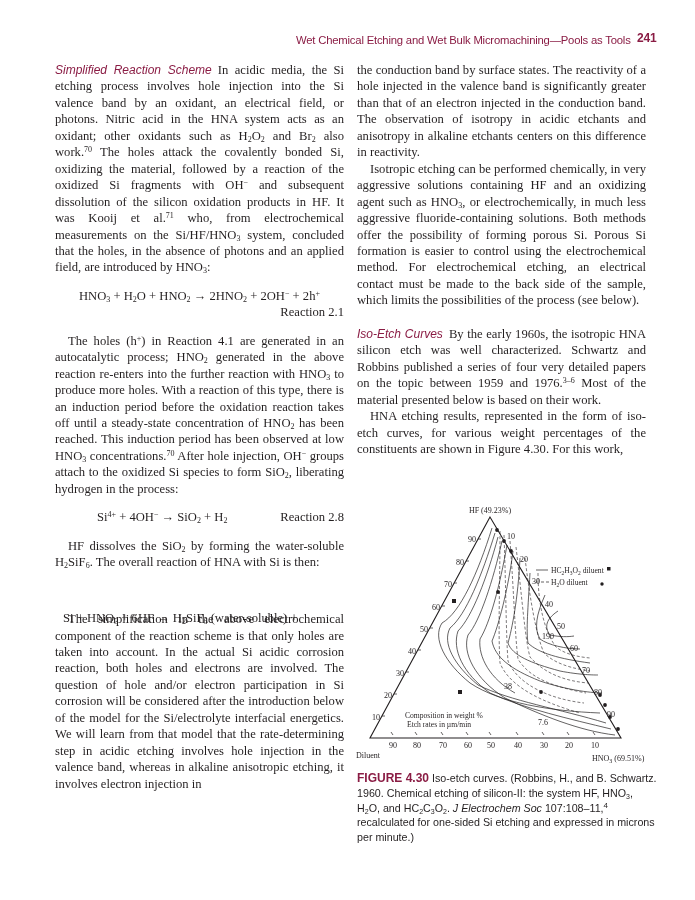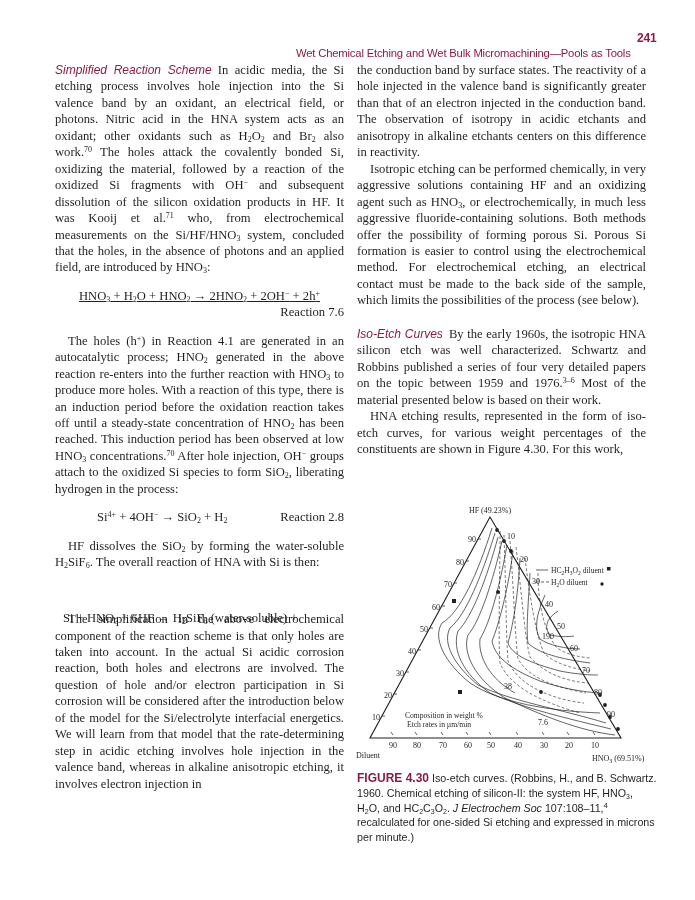--- a/index.html
+++ b/index.html
@@ -4,37 +4,37 @@
 <style>
   * { margin: 0; padding: 0; box-sizing: border-box; }
   html, body { width: 695px; height: 900px; background: #ffffff; overflow: hidden; }
   body { position: relative; font-family: "Liberation Serif", "DejaVu Serif", serif; color: #231f20; }
 
   .running-head {
     position: absolute; top: 31px; left: 296px; width: 390px;
     font-family: "Liberation Sans", "DejaVu Sans", sans-serif;
     font-size: 11.3px; color: #8a1c44; letter-spacing: -0.2px;
   }
-  .running-head .title { position: absolute; left: 0; top: 16px; white-space: nowrap; }
+  .running-head .title { position: absolute; left: 0; top: 3px; white-space: nowrap; }
   .running-head .page-num { position: absolute; left: 341px; top: 0; font-weight: bold; font-size: 12px; }
 
   .col { position: absolute; width: 289px; font-size: 12.6px; line-height: 16.45px; text-align: justify; }
   .col-left { left: 55px; top: 62px; }
   .col-right { left: 357px; top: 62px; }
 
   .col p { margin: 0; }
   .indent { text-indent: 13px; }
   .runin {
     font-family: "Liberation Sans", "DejaVu Sans", sans-serif; font-style: italic;
     color: #8a1c44; font-size: 12px; margin-right: 6px;
   }
   sub { font-size: 8px; vertical-align: -2px; line-height: 0; }
   sup { font-size: 8px; vertical-align: 4px; line-height: 0; }
 
-  .eq { position: relative; height: 16.45px; white-space: nowrap; text-decoration: underline; }
+  .eq { position: relative; height: 16.45px; white-space: nowrap; }
   .eq-center { text-align: center; }
   .eq-label { position: absolute; right: 0; top: 0; }
   .gap { height: 12px; }
 
   .figure { position: absolute; left: 350px; top: 503px; width: 320px; height: 265px; text-align: right; }
   .figure svg { position: absolute; left: 0; top: 0; }
 
   .caption {
     position: absolute; left: 357px; top: 771px; width: 300px;
     font-family: "Liberation Sans", "DejaVu Sans", sans-serif;
@@ -50,21 +50,21 @@
   <span class="title">Wet Chemical Etching and Wet Bulk Micromachining—Pools as Tools</span>
   <span class="page-num">241</span>
 </div>
 
 <div class="col col-left">
   <p><span class="runin">Simplified Reaction Scheme</span><span>In acidic media, the Si etching process involves hole injection into the Si valence band by an oxidant, an electrical field, or photons. Nitric acid in the HNA system acts as an oxidant; other oxidants such as H</span><sub>2</sub><span>O</span><sub>2</sub><span> and Br</span><sub>2</sub><span> also work.</span><sup>70</sup><span> The holes attack the covalently bonded Si, oxidizing the material, followed by a reaction of the oxidized Si fragments with OH</span><sup>−</sup><span> and subsequent dissolution of the silicon oxidation products in HF. It was Kooij et al.</span><sup>71</sup><span> who, from electrochemical measurements on the Si/HF/HNO</span><sub>3</sub><span> system, concluded that the holes, in the absence of photons and an applied field, are introduced by HNO</span><sub>3</sub><span>:</span></p>
 
   <div class="gap"></div>
   <div class="eq eq-center"><span>HNO</span><sub>3</sub><span> + H</span><sub>2</sub><span>O + HNO</span><sub>2</sub><span> → 2HNO</span><sub>2</sub><span> + 2OH</span><sup>−</sup><span> + 2h</span><sup>+</sup></div>
   <div class="eq">
-      <span class="eq-label">Reaction 7.6</span>
+      <span class="eq-label">Reaction 2.1</span>
     </div>
   <div class="gap"></div>
 
   <p class="indent"><span>The holes (h</span><sup>+</sup><span>) in Reaction 4.1 are generated in an autocatalytic process; HNO</span><sub>2</sub><span> generated in the above reaction re-enters into the further reaction with HNO</span><sub>3</sub><span> to produce more holes. With a reaction of this type, there is an induction period before the oxidation reaction takes off until a steady-state concentration of HNO</span><sub>2</sub><span> has been reached. This induction period has been observed at low HNO</span><sub>3</sub><span> concentrations.</span><sup>70</sup><span> After hole injection, OH</span><sup>−</sup><span> groups attach to the oxidized Si species to form SiO</span><sub>2</sub><span>, liberating hydrogen in the process:</span></p>
 
   <div class="gap"></div>
   <div class="eq">
       <span style="position:absolute;left:42px;"><span>Si</span><sup>4+</sup><span> + 4OH</span><sup>−</sup><span> → SiO</span><sub>2</sub><span> + H</span><sub>2</sub></span>
       <span class="eq-label">Reaction 2.8</span>
     </div>

